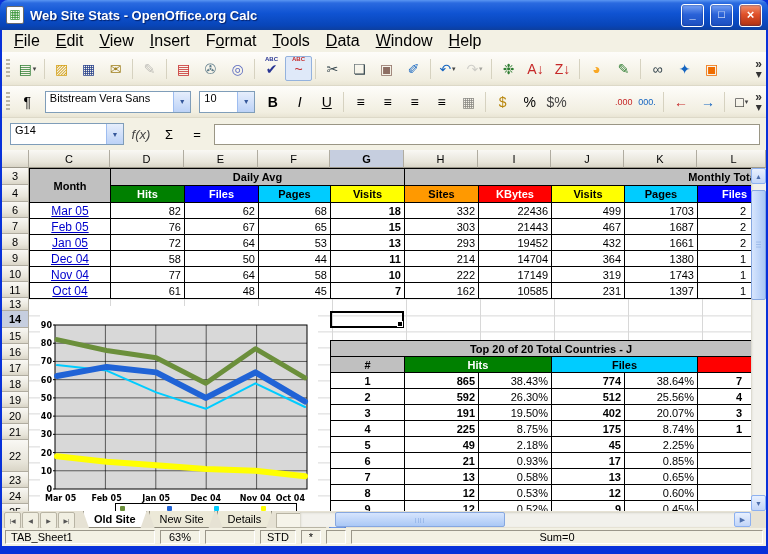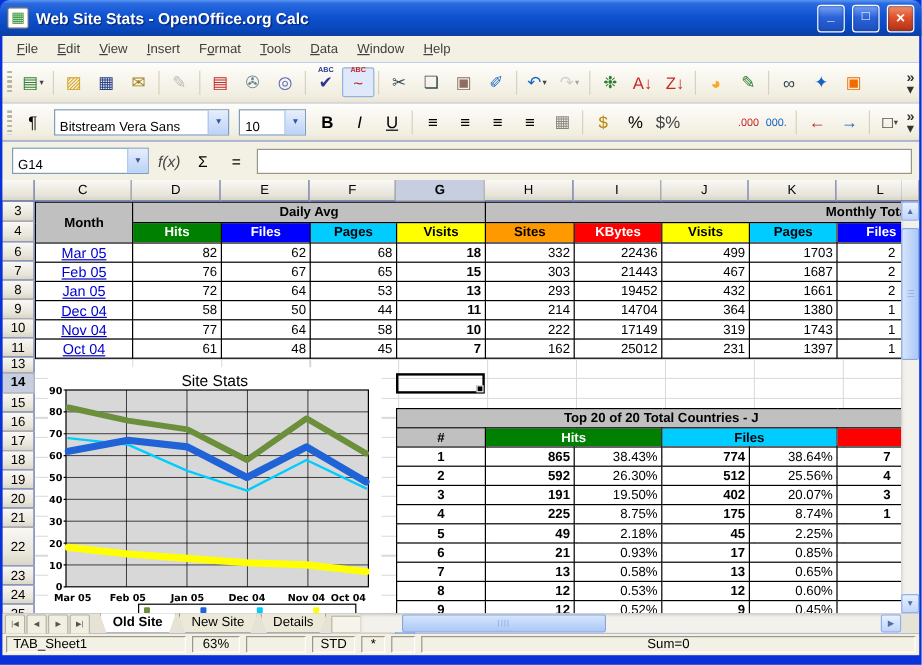--- a/index.html
+++ b/index.html
@@ -16,36 +16,36 @@
     color:#2e8f2e;font-size:12px;line-height:14px;text-align:center;font-weight:bold}
   .title-text{flex:1;color:#fff;font-weight:bold;font-size:13px;text-shadow:1px 1px 1px #04216b;white-space:nowrap}
   .winbtn{width:21px;height:21px;border:1px solid #fff;border-radius:3px;color:#fff;
     font-size:11px;line-height:19px;text-align:center;font-weight:bold;
     background:linear-gradient(180deg,#7aa4f5,#2a62d8 45%,#1c4fc0);box-shadow:inset 0 0 2px #0a2f86}
   .winbtn.close{background:linear-gradient(180deg,#f0926f,#e0512a 45%,#b03112);font-size:13px}
 
   
   .menubar{left:2px;top:30px;width:764px;height:22px;background:#f3f1e4;display:flex;
     align-items:center;padding-left:4px;box-sizing:border-box}
-  .menu-item{font-size:11px;color:#404040;padding:3px 8px}
+  .menu-item{font-size:16px;color:#000000;padding:3px 8px}
   .menu-item u{text-decoration:underline}
 
   
   .toolbar{left:2px;width:764px;background:linear-gradient(180deg,#fefdfa,#f1eee0 85%,#e9e5d4);
     display:flex;align-items:center;box-sizing:border-box;border-bottom:1px solid #ddd9c8}
   .grip{width:4px;height:20px;margin:0 4px;background:repeating-linear-gradient(180deg,#b9b5a4 0 2px,transparent 2px 4px)}
   .tbtn{min-width:23px;height:23px;display:flex;align-items:center;justify-content:center;
     border:1px solid transparent;border-radius:2px;font-size:14px;position:relative;padding:0 1px}
   .tbtn .cap{position:absolute;top:-1px;left:0;right:0;text-align:center;font-size:6px;font-weight:bold}
   .tbtn.pressed{background:#dfe9f9;border-color:#94b2dd}
   .tbtn.disabled{opacity:.45}
   .dd{font-size:7px;color:#444;margin-left:1px}
   .tsep{width:1px;height:20px;background:#d6d2c0;margin:0 3px}
   .chev{margin-left:auto;margin-right:4px;color:#333;font-weight:bold;font-size:12px;line-height:10px;text-align:center}
-  .combo{height:20px;background:#fff;border:1px solid #7f9db9;display:flex;align-items:flex-end;font-size:11px}
+  .combo{height:20px;background:#fff;border:1px solid #7f9db9;display:flex;align-items:flex-start;font-size:11px}
   .combo .val{flex:1;padding:0 4px;white-space:nowrap;overflow:hidden}
   .combo .arrow{width:16px;height:100%;background:linear-gradient(180deg,#e6eefc,#bcd2f7);
     border-left:1px solid #9ebdf0;color:#35579a;font-size:7px;display:flex;align-items:center;justify-content:center}
 
   
   .formulabar{left:2px;top:118px;width:764px;height:32px;background:#f3f1e4;display:flex;
     align-items:center;padding-left:8px;box-sizing:border-box;gap:6px}
   .fb-btn{width:22px;height:20px;display:flex;align-items:center;justify-content:center;font-size:13px}
   .input-line{flex:1;margin-right:6px;height:19px;background:#fff;border:1px solid #9a9685}
 
@@ -428,33 +428,32 @@
           <td class="white num">1743</td>
           <td class="white" style="text-align: left; padding-left: 42px;">1</td>
         </tr>
         <tr style="height: 16px;">
           <td class="link">Oct 04</td>
           <td class="num white">61</td>
           <td class="num white">48</td>
           <td class="num white">45</td>
           <td class="num white b">7</td>
           <td class="white num">162</td>
-          <td class="white num">25012</td>
+          <td class="white num">10585</td>
           <td class="white num">231</td>
           <td class="white num">1397</td>
           <td class="white" style="text-align: left; padding-left: 42px;">1</td>
         </tr>
       </tbody>
     </table>
   <div class="abs" style="left:301px;top:143px;width:70px;height:13px">
     <div class="selcell" style="width:100%;height:100%"></div>
     <div class="selhandle abs" style="right:-3px;bottom:-3px"></div>
   </div>
   <div class="abs chart" style="left:11px;top:138px;width:278px;height:205px">
-    <div class="chart-title">Site Stats</div>
     <svg id="chartsvg" width="278" height="205">
         <rect x="15" y="19" width="252" height="164" fill="#d8d8d8" stroke="#000" stroke-width="1"></rect>
         <line x1="15" y1="164.77777777777777" x2="267" y2="164.77777777777777" stroke="#000" stroke-width="0.6"></line>
         <line x1="15" y1="146.55555555555554" x2="267" y2="146.55555555555554" stroke="#000" stroke-width="0.6"></line>
         <line x1="15" y1="128.33333333333334" x2="267" y2="128.33333333333334" stroke="#000" stroke-width="0.6"></line>
         <line x1="15" y1="110.11111111111111" x2="267" y2="110.11111111111111" stroke="#000" stroke-width="0.6"></line>
         <line x1="15" y1="91.88888888888889" x2="267" y2="91.88888888888889" stroke="#000" stroke-width="0.6"></line>
         <line x1="15" y1="73.66666666666667" x2="267" y2="73.66666666666667" stroke="#000" stroke-width="0.6"></line>
         <line x1="15" y1="55.44444444444444" x2="267" y2="55.44444444444444" stroke="#000" stroke-width="0.6"></line>
         <line x1="15" y1="37.22222222222223" x2="267" y2="37.22222222222223" stroke="#000" stroke-width="0.6"></line>

